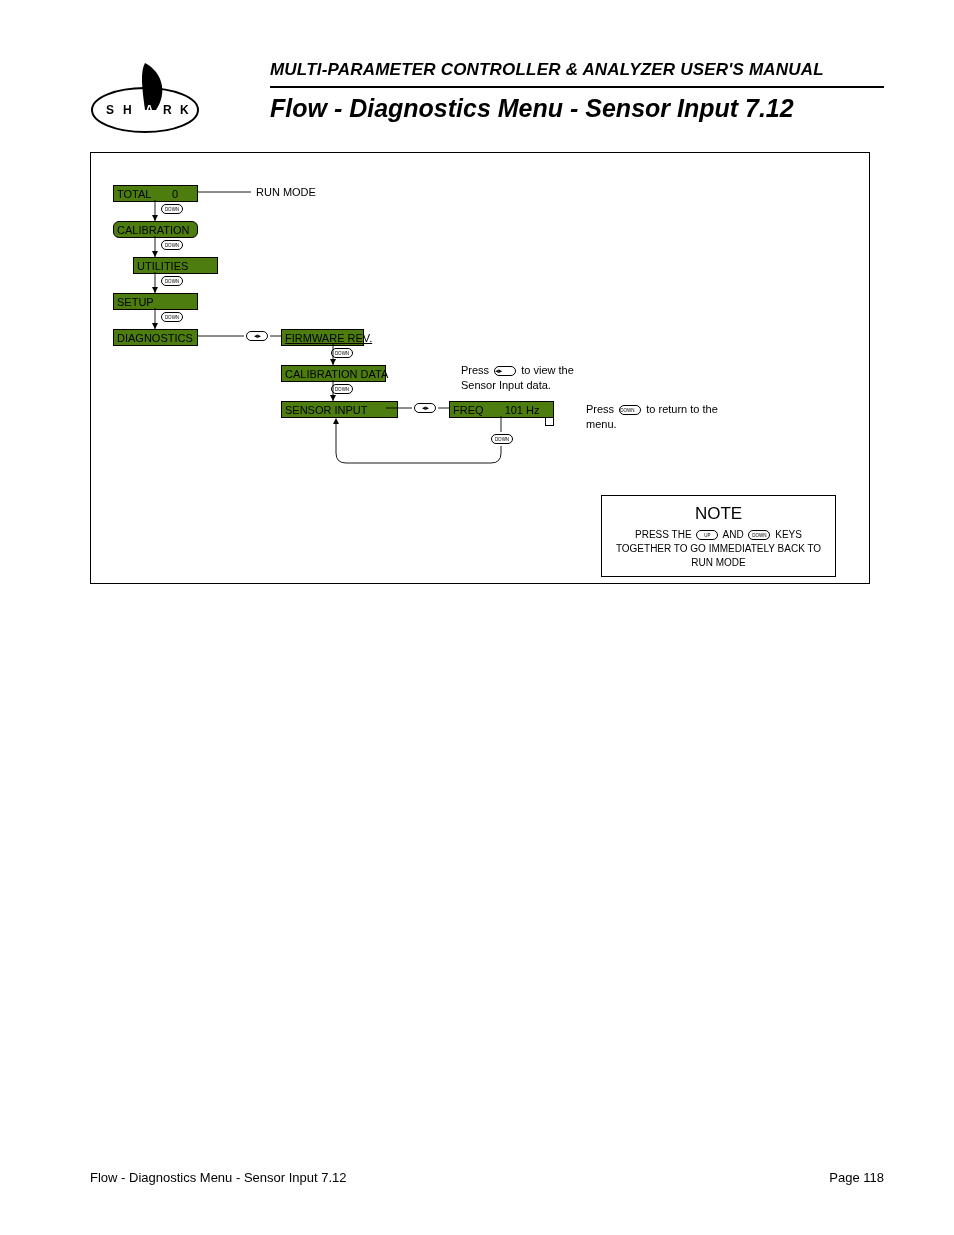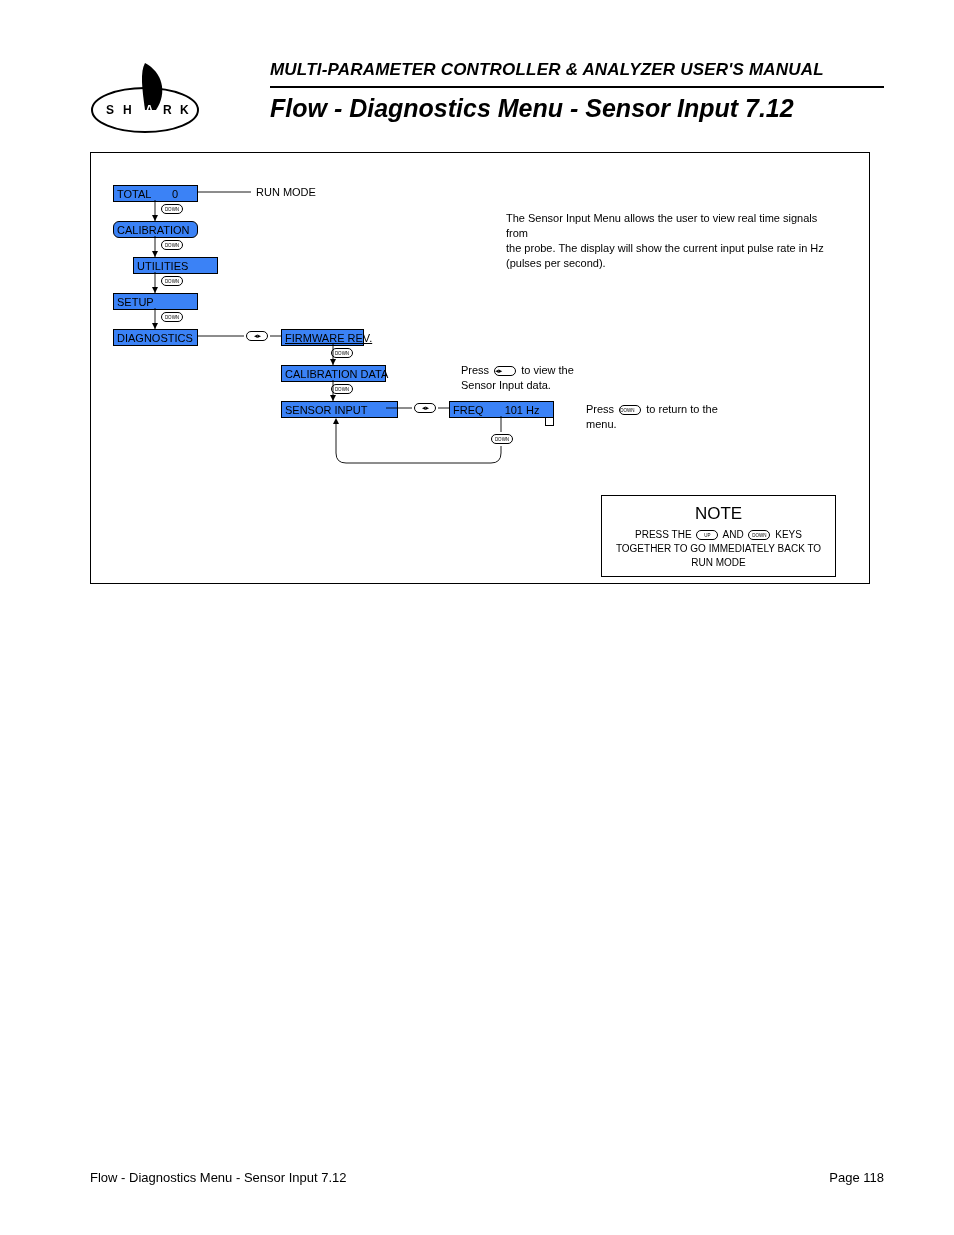--- a/index.html
+++ b/index.html
@@ -60,21 +60,21 @@
 
   .menu-box {
     position: absolute;
     border: 1px solid #000;
     font-family: "Arial Narrow", Arial, sans-serif;
     font-stretch: condensed;
     font-size: 11px;
     padding: 1.5px 3px;
     white-space: nowrap;
     line-height: 1.1;
-    background: #3b82f6;
+    background: #4d7c0f;
   }
   .menu-box .v2 { margin-left: 18px; }
 
   .small-label {
     position: absolute;
     font-family: "Arial Narrow", Arial, sans-serif;
     font-stretch: condensed;
     font-size: 11px;
     white-space: nowrap;
   }
@@ -218,25 +218,20 @@
 
     <div class="btn-lr" style="left:155px; top:178px;"></div>
 
     <div class="btn-oval" style="left:240px; top:195px;">DOWN</div>
     <div class="btn-oval" style="left:240px; top:231px;">DOWN</div>
 
     <div class="btn-lr" style="left:323px; top:250px;"></div>
 
     <div class="btn-oval" style="left:400px; top:281px;">DOWN</div>
 
-    <div class="body-text" style="left:415px; top:58px; width:330px;">
-      <span>The Sensor Input Menu allows the user to view real time signals from</span><br>
-      <span>the probe. The display will show the current input pulse rate in Hz</span><br>
-      <span>(pulses per second).</span>
-    </div>
 
     <div class="body-text" style="left:370px; top:210px; width:140px;">
       <span>Press</span>
       <span class="inline-lr"></span>
       <span>to view the</span><br>
       <span>Sensor Input data.</span>
     </div>
 
     <div class="body-text" style="left:495px; top:249px; width:160px;">
       <span>Press</span>

